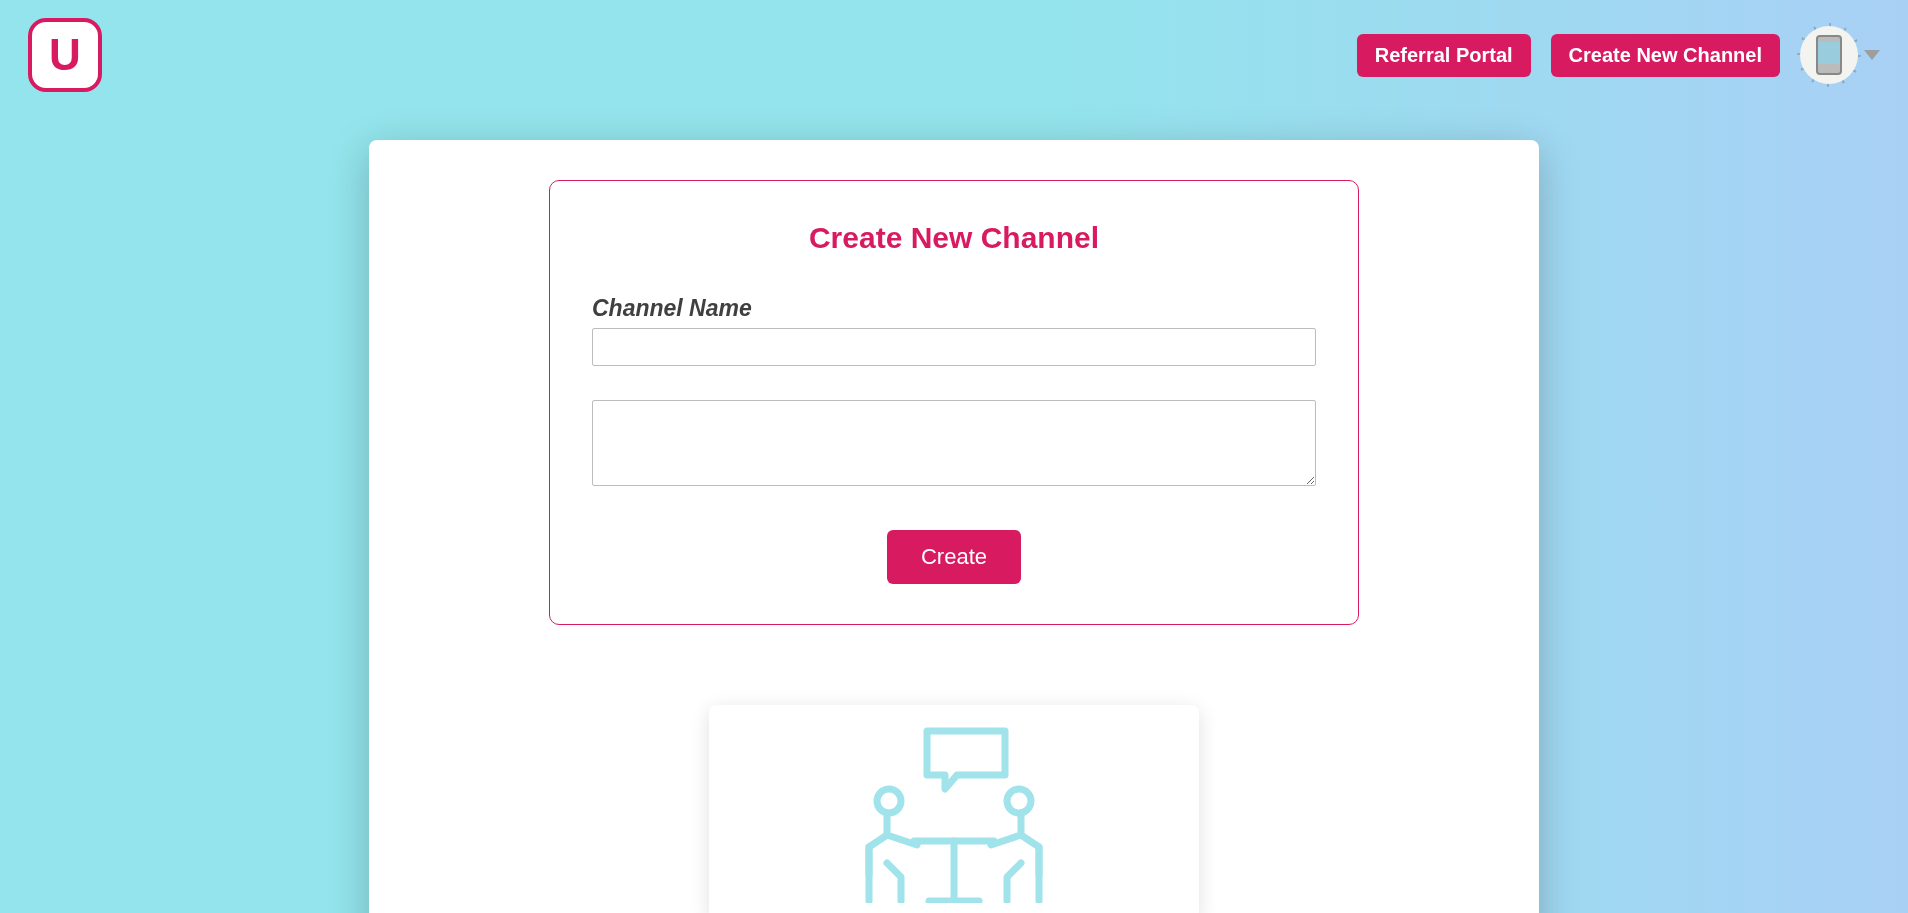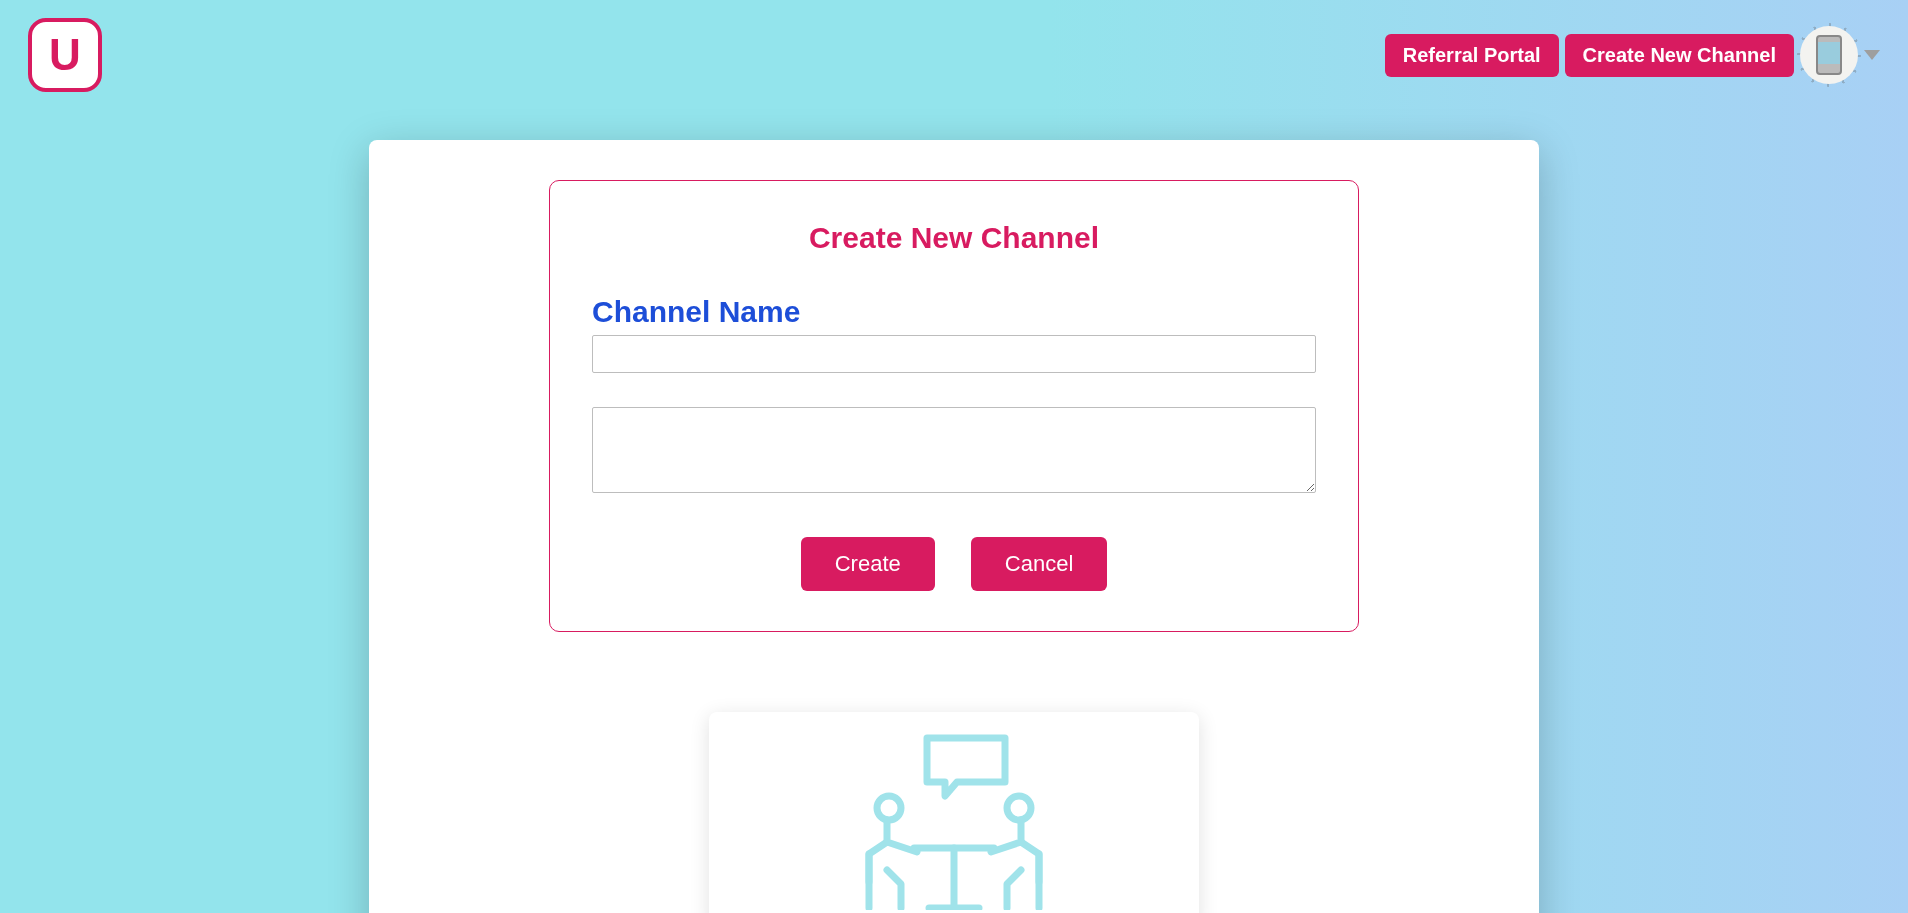--- a/index.html
+++ b/index.html
@@ -32,21 +32,21 @@
     }
     .logo-letter {
       font-size: 44px;
       font-weight: 900;
       color: #d81b60;
       font-family: Arial, sans-serif;
     }
     .header-right {
       display: flex;
       align-items: center;
-      gap: 6px;
+      gap: 20px;
     }
     .btn-pink {
       background: #d81b60;
       color: #fff;
       border: none;
       padding: 10px 18px;
       font-size: 20px;
       font-weight: 700;
       border-radius: 6px;
       cursor: pointer;
@@ -107,25 +107,26 @@
       margin-bottom: 80px;
     }
     .form-title {
       color: #d81b60;
       font-size: 30px;
       font-weight: 700;
       text-align: center;
       margin-bottom: 40px;
     }
     .form-label {
-      font-size: 30px;
+      font-size: 23px;
       font-weight: 700;
-      color: #1d4ed8;
+      color: #404040;
       margin-bottom: 6px;
       display: block;
+      font-style: italic;
     }
     .text-input {
       width: 100%;
       height: 38px;
       border: 1px solid #bdbdbd;
       border-radius: 2px;
       padding: 6px 10px;
       font-size: 16px;
       margin-bottom: 34px;
     }
@@ -195,21 +196,20 @@
   <div class="form-card">
     <h2 class="form-title">Create New Channel</h2>
 
     <label class="form-label">Channel Name</label>
     <input type="text" class="text-input" value="" style="">
 
     <textarea class="text-area" style=""></textarea>
 
     <div class="btn-row">
       <button class="btn-big">Create</button>
-      <button class="btn-big">Cancel</button>
     </div>
   </div>
 
   <div class="illus-card">
     <svg class="illus-svg" viewBox="0 0 230 180">
       <g fill="none" stroke="#a0e3ea" stroke-width="7" stroke-linecap="round" stroke-linejoin="round">
 
         <path d="M88 8 h78 v44 h-48 l-12 14 v-14 h-18 z"></path>
 
         <line x1="75" y1="118" x2="155" y2="118"></line>

